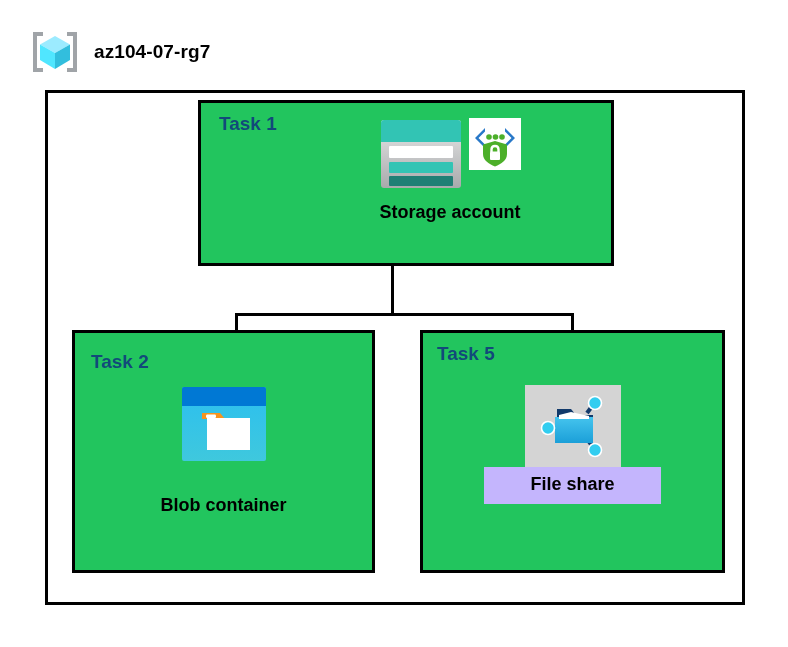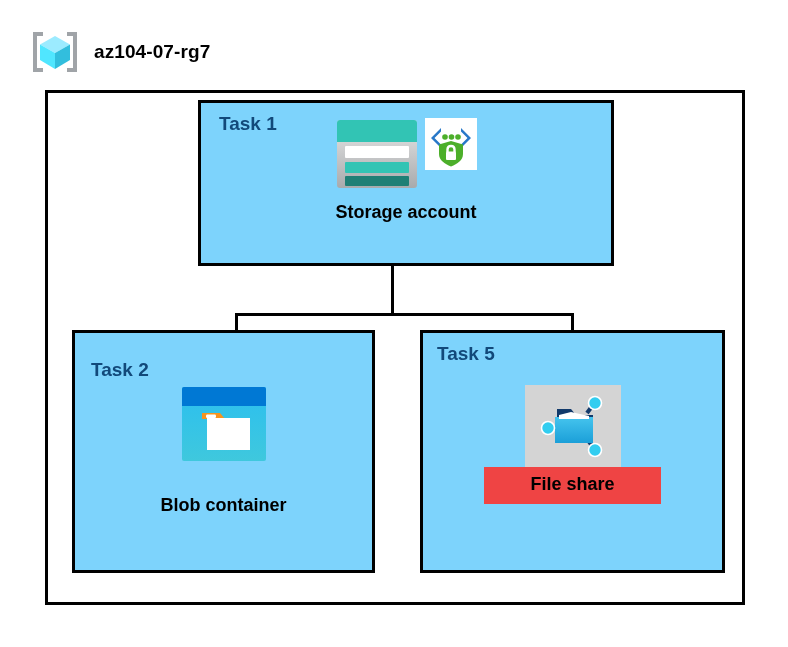--- a/index.html
+++ b/index.html
@@ -53,37 +53,37 @@
     width: 700px;
     height: 515px;
     border: 3px solid #000000;
     background: #ffffff;
     box-sizing: border-box;
   }
 
   
   .task-box {
     position: absolute;
-    background: #7dd3fc;
+    background: #22c55e;
     border: 3px solid #000000;
     box-sizing: border-box;
   }
   #task1-box { left: 198px; top: 100px; width: 416px; height: 166px; }
   #task2-box { left: 72px;  top: 330px; width: 303px; height: 243px; }
   #task3-box { left: 420px; top: 330px; width: 305px; height: 243px; }
 
   .task-label {
     position: absolute;
     font-size: 19px;
     font-weight: bold;
     color: #12497a;
     white-space: nowrap;
   }
   #task1-label { left: 18px; top: 10px; }
-  #task2-label { left: 16px; top: 26px; text-align: right; }
+  #task2-label { left: 16px; top: 18px; text-align: right; }
   #task3-label { left: 14px; top: 10px; }
 
   
   .node {
     position: absolute;
     display: flex;
     flex-direction: column;
     align-items: center;
   }
   .node-caption {
@@ -92,30 +92,30 @@
     color: #000000;
     white-space: nowrap;
     text-align: center;
   }
   .icon-row {
     display: flex;
     align-items: flex-start;
     gap: 6px;
   }
 
-  #node-storage { left: 198px; top: 118px; width: 416px; }
+  #node-storage { left: 198px; top: 118px; width: 416px; padding-left: 44px; }
   #node-storage .node-caption { margin-top: 8px; }
 
   #node-blob { left: 72px; top: 385px; width: 303px; }
   #node-blob .node-caption { margin-top: 28px; }
 
   #node-fileshare { left: 420px; top: 385px; width: 305px; }
   #node-fileshare .node-caption {
     margin-top: 0px;
-    background: #ef4444;
+    background: #c4b5fd;
     padding: 7px 46px 9px 46px;
   }
 
   
   .fs-icon-bg {
     background: #d4d4d4;
     padding: 6px 12px 4px 12px;
     display: inline-block;
     line-height: 0;
   }

